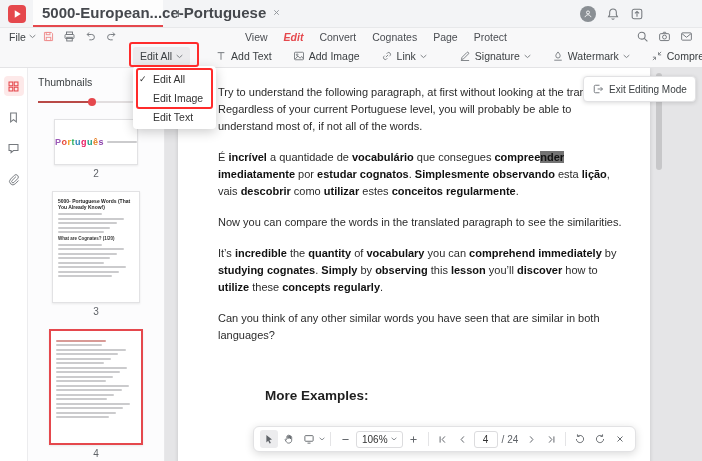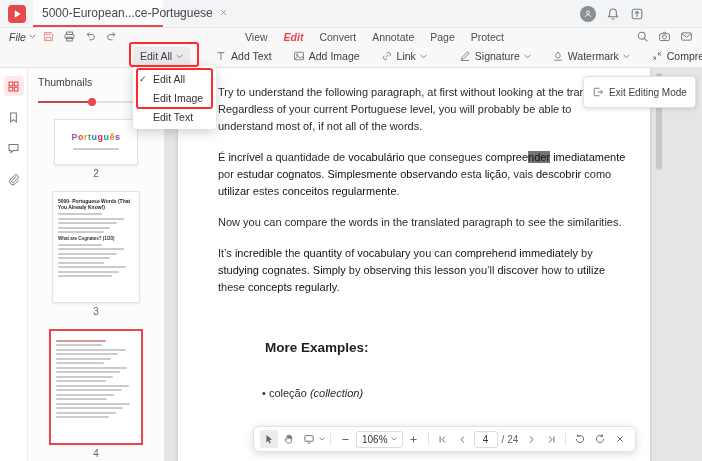--- a/index.html
+++ b/index.html
@@ -4,29 +4,29 @@
 <style>
   *{margin:0;padding:0;box-sizing:border-box;}
   html,body{width:702px;height:461px;}
   body{font-family:"Liberation Sans",sans-serif;font-size:11px;color:#333;background:#fff;position:relative;overflow:hidden;}
   svg{display:block;}
   .ic{display:flex;align-items:center;justify-content:center;color:#75797e;}
 
   
   .titlebar{position:absolute;left:0;top:0;width:702px;height:28px;background:#f3f4f6;border-bottom:1px solid #e7e8ea;display:flex;align-items:center;}
   .logo{width:18px;height:18px;border-radius:4px;background:#e5484d;margin:0 7px 0 8px;display:flex;align-items:center;justify-content:center;flex:0 0 auto;}
-  .doc-tab{height:27px;display:flex;align-items:center;gap:6px;padding:0 9px;background:#fdfdfd;border-bottom:2px solid #e5484d;font-size:12px;color:#45484d;max-width:130px;white-space:nowrap;}
+  .doc-tab{height:27px;display:flex;align-items:center;gap:6px;padding:0 9px;background:#fdfdfd;border-bottom:2px solid #e5484d;font-size:15px;color:#45484d;max-width:130px;white-space:nowrap;font-weight:bold;}
   .tab-close{color:#8a8f94;}
   .new-tab{margin-left:10px;color:#6b6f74;}
   .titlebar-right{position:absolute;right:58px;top:0;height:28px;display:flex;align-items:center;gap:10px;}
   .avatar{width:16px;height:16px;border-radius:50%;background:#8a8f94;display:flex;align-items:center;justify-content:center;color:#fff;}
 
   
   .menubar{position:absolute;left:0;top:28px;width:702px;height:17px;background:#f8f8f9;}
-  .file-menu{position:absolute;left:9px;top:0;height:17px;display:flex;align-items:center;gap:3px;font-size:10.5px;color:#3c4043;font-style:italic;}
+  .file-menu{position:absolute;left:9px;top:0;height:17px;display:flex;align-items:center;gap:3px;font-size:10.5px;color:#3c4043;}
   .quick-icons{position:absolute;left:42px;top:0;height:17px;display:flex;align-items:center;gap:8px;}
   .menu-tabs{position:absolute;left:245px;top:0;height:17px;display:flex;align-items:center;gap:16px;font-size:10.5px;color:#4a4d52;}
   .menu-tab.active{color:#e5484d;font-weight:700;font-style:italic;}
   .menubar-right{position:absolute;right:9px;top:0;height:17px;display:flex;align-items:center;gap:9px;}
 
   
   .toolbar{position:absolute;left:0;top:45px;width:702px;height:23px;background:#f8f8f9;border-bottom:1px solid #e4e4e6;display:flex;align-items:center;padding-left:133px;gap:7px;}
   .tbtn{display:flex;align-items:center;gap:4px;height:19px;padding:0 7px;border-radius:3px;font-size:10.5px;color:#3c4043;white-space:nowrap;}
   .tbtn.pill{background:#ebebed;}
   .tsep{width:1px;height:15px;background:#dddde0;margin:0 2px;}
@@ -39,54 +39,54 @@
   
   .thumbpanel{position:absolute;left:28px;top:68px;width:137px;bottom:0;background:#fcfcfd;border-right:1px solid #e8e8ea;overflow:hidden;}
   .thumb-title{font-size:10.5px;color:#3c4043;padding:8px 0 0 10px;}
   .slider{position:relative;margin:9px 14px 0 10px;height:10px;}
   .slider-track{position:absolute;top:4px;left:0;right:0;height:2px;background:#e2dedf;border-radius:1px;}
   .slider-fill{position:absolute;top:4px;left:0;width:48%;height:2px;background:#b94a47;}
   .slider-knob{position:absolute;top:1px;left:calc(48% - 4px);width:8px;height:8px;border-radius:50%;background:#e5484d;}
   .thumb{background:#fff;border:1px solid #e2e2e4;box-shadow:0 1px 2px rgba(0,0,0,.08);margin:12px auto 0;overflow:hidden;}
   .thumb.current{border:2px solid #e5484d;}
   .thumb-num{text-align:center;font-size:10px;color:#5f6368;margin-top:3px;}
-  .t2{width:84px;height:46px;display:flex;flex-direction:column;align-items:center;justify-content:center;gap:3px;}
+  .t2{width:84px;height:46px;display:flex;align-items:center;justify-content:center;gap:3px;}
   .letters{font-size:9px;font-weight:700;letter-spacing:.5px;}
   .t3{width:88px;height:112px;padding:6px 5px;}
   .t4{width:94px;height:116px;padding:6px 5px;}
   .thumb-heading{font-size:5px;line-height:6px;font-weight:700;color:#222;margin-bottom:3px;}
   .thumb-subheading{font-size:4.5px;line-height:5px;font-weight:700;color:#333;margin:3px 0 2px;}
   .tline{height:2px;background:#cbcbcd;border-radius:1px;margin:2.5px 0;}
   .tline.red{background:#d89a96;}
 
   
   .docarea{position:absolute;left:165px;top:68px;width:537px;bottom:0;background:#e5e5e7;overflow:hidden;}
   .page{position:absolute;left:13px;top:0;width:472px;height:420px;background:#fff;box-shadow:0 0 4px rgba(0,0,0,.14);padding:16px 22px 0 40px;}
   .page p{font-size:11px;line-height:17px;color:#2b2b2b;margin-bottom:14px;}
-  .b{font-weight:400;color:#111;text-align:right;}
+  .b{font-weight:700;color:#111;text-align:right;}
   .i{font-style:italic;}
   .txt-sel{background:#737373;}
   .doc-heading{font-size:13.5px;font-weight:700;color:#1f1f1f;margin:44px 0 0;padding-left:47px;}
   .doc-bullet{font-size:11px;line-height:17px;color:#2b2b2b;margin:30px 0 0 44px;}
   .vscroll{position:absolute;left:491px;top:3px;bottom:3px;width:6px;}
   .vscroll-thumb{position:absolute;left:0;top:2px;width:6px;height:97px;background:#c7c7c9;border-radius:3px;}
   .tune{position:absolute;left:511px;top:13px;color:#6b6f73;}
 
   
   .bottombar{position:absolute;left:88px;top:358px;height:26px;display:flex;align-items:center;gap:2px;background:#fff;border:1px solid #e2e2e4;border-radius:6px;box-shadow:0 2px 8px rgba(0,0,0,.15);padding:0 6px;z-index:20;}
   .bb-icon{width:18px;height:18px;display:flex;align-items:center;justify-content:center;color:#5f6368;border-radius:3px;}
   .bb-icon.active{background:#ececee;}
   .bb-sep{width:1px;height:14px;background:#e4e4e6;margin:0 3px;}
   .zoom-box{display:flex;align-items:center;gap:3px;height:17px;padding:0 5px;border:1px solid #dcdcde;border-radius:3px;font-size:10px;color:#333;}
   .page-input{width:24px;height:17px;border:1px solid #dcdcde;border-radius:3px;text-align:center;font-size:10px;color:#333;font-family:"Liberation Sans",sans-serif;}
   .page-total{font-size:10px;color:#5f6368;margin:0 2px;}
   .fit-group{display:flex;align-items:center;gap:1px;}
 
   
-  .exit-btn{position:absolute;left:583px;top:76px;height:32px;display:flex;align-items:center;gap:5px;padding:0 8px;background:#fff;border:1px solid #e2e2e4;border-radius:4px;box-shadow:0 1px 4px rgba(0,0,0,.14);font-size:10px;color:#3c4043;z-index:30;white-space:nowrap;}
+  .exit-btn{position:absolute;left:583px;top:76px;height:26px;display:flex;align-items:center;gap:5px;padding:0 8px;background:#fff;border:1px solid #e2e2e4;border-radius:4px;box-shadow:0 1px 4px rgba(0,0,0,.14);font-size:10px;color:#3c4043;z-index:30;white-space:nowrap;}
 
   
   .edit-menu{position:absolute;left:133px;top:66px;width:83px;background:#fff;border-radius:4px;box-shadow:0 3px 12px rgba(0,0,0,.2);padding:3px 0;z-index:40;}
   .menu-item{position:relative;height:19px;display:flex;align-items:center;padding-left:20px;font-size:10.5px;color:#333;}
   .menu-item .check{position:absolute;left:6px;font-size:9px;color:#333;}
 
   
   .anno{position:absolute;border:2px solid #ff2b2b;border-radius:3px;z-index:60;pointer-events:none;}
   .anno1{left:129px;top:42px;width:70px;height:25px;}
   .anno2{left:136px;top:68px;width:77px;height:41px;}
@@ -169,21 +169,21 @@
       <svg width="13" height="13" viewBox="0 0 16 16" fill="none" stroke="currentColor" stroke-width="1.2">
           <path d="M12 5.5H6.5a3.3 3.3 0 0 0 0 6.6h3"></path>
           <path d="M9.7 3L12 5.5 9.7 8"></path>
         </svg>
     </span>
   </div>
   <div class="menu-tabs">
     <span class="menu-tab">View</span>
     <span class="menu-tab active">Edit</span>
     <span class="menu-tab">Convert</span>
-    <span class="menu-tab">Annotate</span>
+    <span class="menu-tab">Cognates</span>
     <span class="menu-tab">Page</span>
     <span class="menu-tab">Protect</span>
   </div>
   <div class="menubar-right">
     <span class="ic">
       <svg width="13" height="13" viewBox="0 0 16 16" fill="none" stroke="currentColor" stroke-width="1.3">
           <circle cx="7" cy="7" r="4.2"></circle>
           <path d="M10.2 10.2L14 14"></path>
         </svg>
     </span>
@@ -373,20 +373,21 @@
   </div>
   <div class="thumb-num">4</div>
 </div>
 
 <div class="docarea">
   <div class="page">
     <p>Try to understand the following paragraph, at first without looking at the translation. Regardless of your current Portuguese level, you will probably be able to understand most of, if not all of the words.</p>
     <p><span>É </span><span class="b">incrível</span><span> a quantidade de </span><span class="b">vocabulário</span><span> que consegues </span><span class="b">compree</span><span class="b txt-sel">nder</span><span> </span><span class="b">imediatamente</span><span> por </span><span class="b">estudar cognatos</span><span>. </span><span class="b">Simplesmente observando</span><span> esta </span><span class="b">lição</span><span>, vais </span><span class="b">descobrir</span><span> como </span><span class="b">utilizar</span><span> estes </span><span class="b">conceitos regularmente</span><span>.</span></p>
     <p>Now you can compare the words in the translated paragraph to see the similarities.</p>
     <p><span>It’s </span><span class="b">incredible</span><span> the </span><span class="b">quantity</span><span> of </span><span class="b">vocabulary</span><span> you can </span><span class="b">comprehend immediately</span><span> by </span><span class="b">studying cognates</span><span>. </span><span class="b">Simply</span><span> by </span><span class="b">observing</span><span> this </span><span class="b">lesson</span><span> you’ll </span><span class="b">discover</span><span> how to </span><span class="b">utilize</span><span> these </span><span class="b">concepts regularly</span><span>.</span></p>
+    <p>Can you think of any other similar words you have seen that are similar in both languages?</p>
     <div class="doc-heading">More Examples:</div>
     <div class="doc-bullet"><span>•  coleção </span><span class="i">(collection)</span></div>
   </div>
 
   <span class="tune">
     <svg width="15" height="15" viewBox="0 0 16 16" fill="none" stroke="currentColor" stroke-width="1.2">
         <path d="M2.5 4.5h11M2.5 8h11M2.5 11.5h11"></path>
         <circle cx="6" cy="4.5" r="1.5" fill="#e5e5e7"></circle>
         <circle cx="10.5" cy="8" r="1.5" fill="#e5e5e7"></circle>
         <circle cx="5" cy="11.5" r="1.5" fill="#e5e5e7"></circle>

